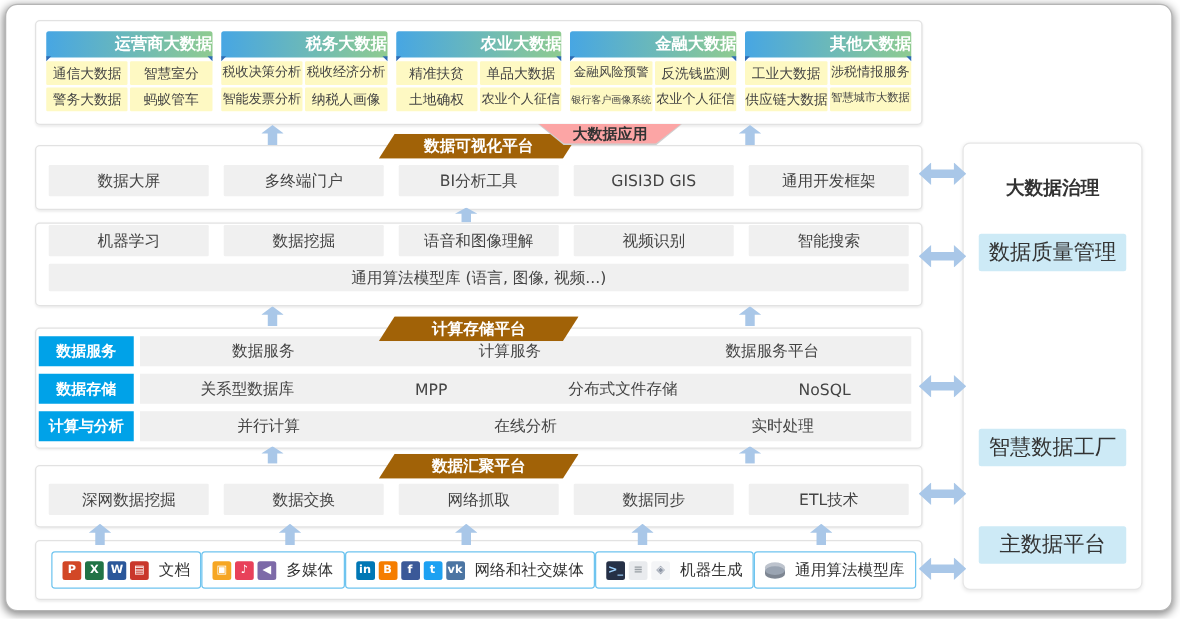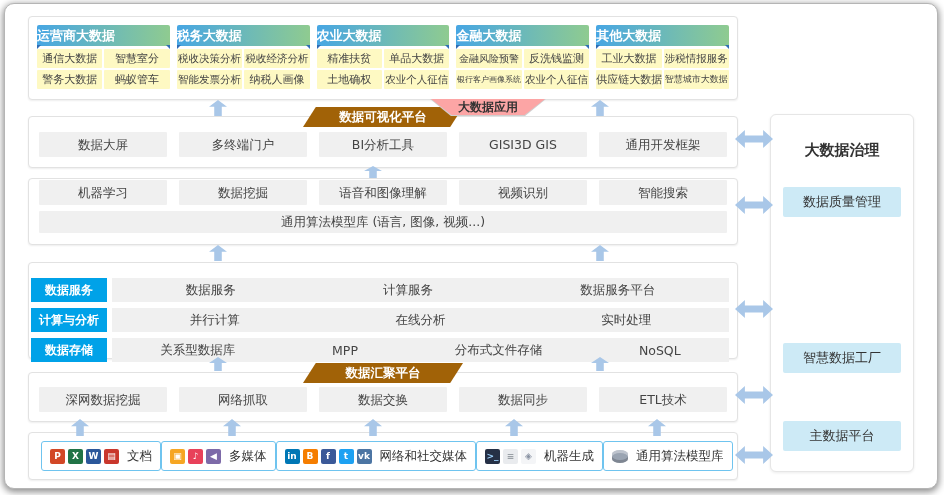--- a/index.html
+++ b/index.html
@@ -6,21 +6,21 @@
     font-family:"DejaVu Sans","Liberation Sans",sans-serif;}
   #canvas{position:relative;width:944px;height:495px;}
   .frame{position:absolute;left:4px;top:3px;right:6px;bottom:6px;background:#fff;
     border:1px solid #b5b5b5;border-radius:10px;
     box-shadow:0 2px 7px 1px rgba(0,0,0,.45), inset 0 0 0 1px #fff;}
   
   .apps-box{position:absolute;left:28px;top:16px;width:710px;height:84px;background:#fff;
     border:1px solid #e2e2e2;border-radius:4px;box-shadow:0 1px 2px rgba(0,0,0,.07);
     display:flex;gap:7px;padding:8px 8px 0 8px;box-sizing:border-box;}
   .card{flex:1;min-width:0;}
-  .card-head{position:relative;height:21px;line-height:21px;text-align:left;color:#fff;
+  .card-head{position:relative;height:21px;line-height:21px;text-align:right;color:#fff;
     font-weight:bold;font-size:13px;border-radius:2px 2px 0 0;
     background:linear-gradient(90deg,#47a6e3,#8fcb90);}
   .card-head::before,.card-head::after{content:'';position:absolute;bottom:-3px;border-top:4px solid #2f6db5;}
   .card-head::before{left:0;border-right:4px solid transparent;}
   .card-head::after{right:0;border-left:4px solid transparent;}
   .card-items{display:flex;flex-wrap:wrap;gap:2px;margin-top:3px;}
   .card-chip{width:calc(50% - 1px);box-sizing:border-box;height:19px;line-height:19px;background:#fef9c3;
     color:#444;font-size:11px;text-align:center;white-space:nowrap;overflow:hidden;border-radius:1px;}
   
   .tab{position:absolute;left:430px;top:99px;width:116px;height:17px;background:#cfcfcf;
@@ -59,21 +59,21 @@
   .ic{width:15px;height:15px;border-radius:2px;display:flex;align-items:center;justify-content:center;
     font-size:9px;font-weight:bold;line-height:1;flex:none;overflow:hidden;}
   .ic-db{width:16px;height:13px;border-radius:8px/4px;
     box-shadow:inset 0 3px 0 rgba(255,255,255,.35), inset 0 -3px 0 rgba(0,0,0,.18);}
   
   .gov{position:absolute;left:770px;top:114px;width:142px;height:356px;background:#fff;
     border:1px solid #e6e6e6;border-radius:6px;box-shadow:0 1px 3px rgba(0,0,0,.08);}
   .gov-title{position:absolute;top:26px;left:0;right:0;text-align:center;font-size:15px;
     font-weight:bold;color:#333;}
   .gov-item{position:absolute;left:12px;width:118px;height:30px;line-height:30px;background:#cdeaf6;
-    color:#333;font-size:13px;text-align:center;border-radius:2px;}
+    color:#333;font-size:17px;text-align:center;border-radius:2px;}
   
   .up{position:absolute;width:18px;background:#a9c7e8;
     clip-path:polygon(50% 0,100% 42%,71% 42%,71% 100%,29% 100%,29% 42%,0 42%);z-index:2;}
   .dbl{position:absolute;width:38px;height:18px;background:#a9c7e8;
     clip-path:polygon(0 50%,26% 0,26% 31%,74% 31%,74% 0,100% 50%,74% 100%,74% 69%,26% 69%,26% 100%);}
 </style>
 </head>
 <body>
 
 <div id="canvas">
@@ -146,53 +146,54 @@
       <div class="chip">机器学习</div>
       <div class="chip">数据挖掘</div>
       <div class="chip">语音和图像理解</div>
       <div class="chip">视频识别</div>
       <div class="chip">智能搜索</div>
     </div>
     <div class="wide-chip">通用算法模型库 (语言, 图像, 视频...)</div>
   </div>
 
   <div class="panel" id="l3">
+    <div class="banner">计算存储平台</div>
     <div class="lrow">
       <div class="ltag">数据服务</div>
       <div class="lstrip">
         <span>数据服务</span>
         <span>计算服务</span>
         <span>数据服务平台</span>
-      </div>
-    </div>
-    <div class="lrow">
-      <div class="ltag">计算与分析</div>
-      <div class="lstrip">
-        <span>并行计算</span>
-        <span>在线分析</span>
-        <span>实时处理</span>
       </div>
     </div>
     <div class="lrow">
       <div class="ltag">数据存储</div>
       <div class="lstrip">
         <span>关系型数据库</span>
         <span>MPP</span>
         <span>分布式文件存储</span>
         <span>NoSQL</span>
       </div>
     </div>
+    <div class="lrow">
+      <div class="ltag">计算与分析</div>
+      <div class="lstrip">
+        <span>并行计算</span>
+        <span>在线分析</span>
+        <span>实时处理</span>
+      </div>
+    </div>
   </div>
 
   <div class="panel" id="l4">
     <div class="banner">数据汇聚平台</div>
     <div class="chip-row">
       <div class="chip">深网数据挖掘</div>
+      <div class="chip">数据交换</div>
       <div class="chip">网络抓取</div>
-      <div class="chip">数据交换</div>
       <div class="chip">数据同步</div>
       <div class="chip">ETL技术</div>
     </div>
   </div>
 
   <div class="sources">
     <div class="src">
       <span class="ic" style="background: rgb(210, 71, 38); color: rgb(255, 255, 255);">P</span>
       <span class="ic" style="background: rgb(33, 115, 70); color: rgb(255, 255, 255);">X</span>
       <span class="ic" style="background: rgb(43, 87, 154); color: rgb(255, 255, 255);">W</span>

